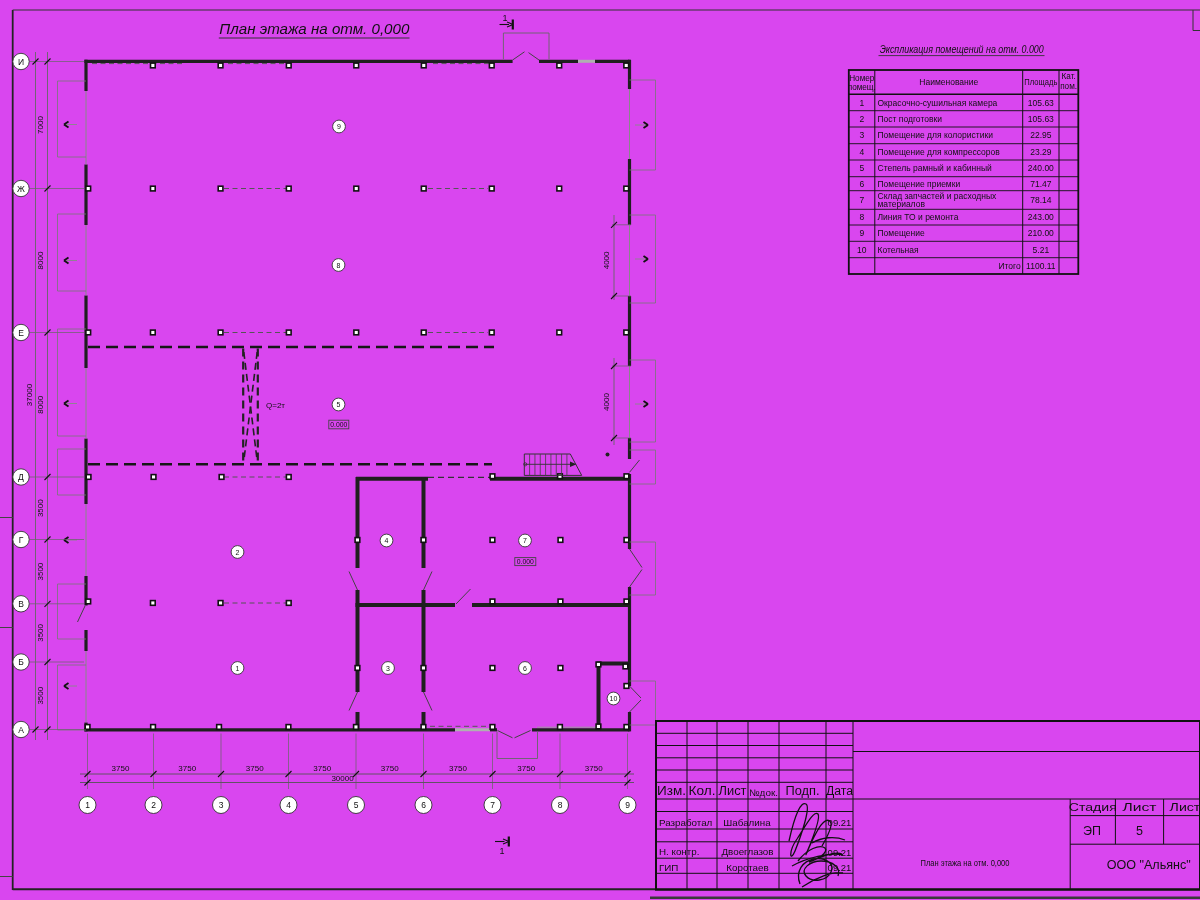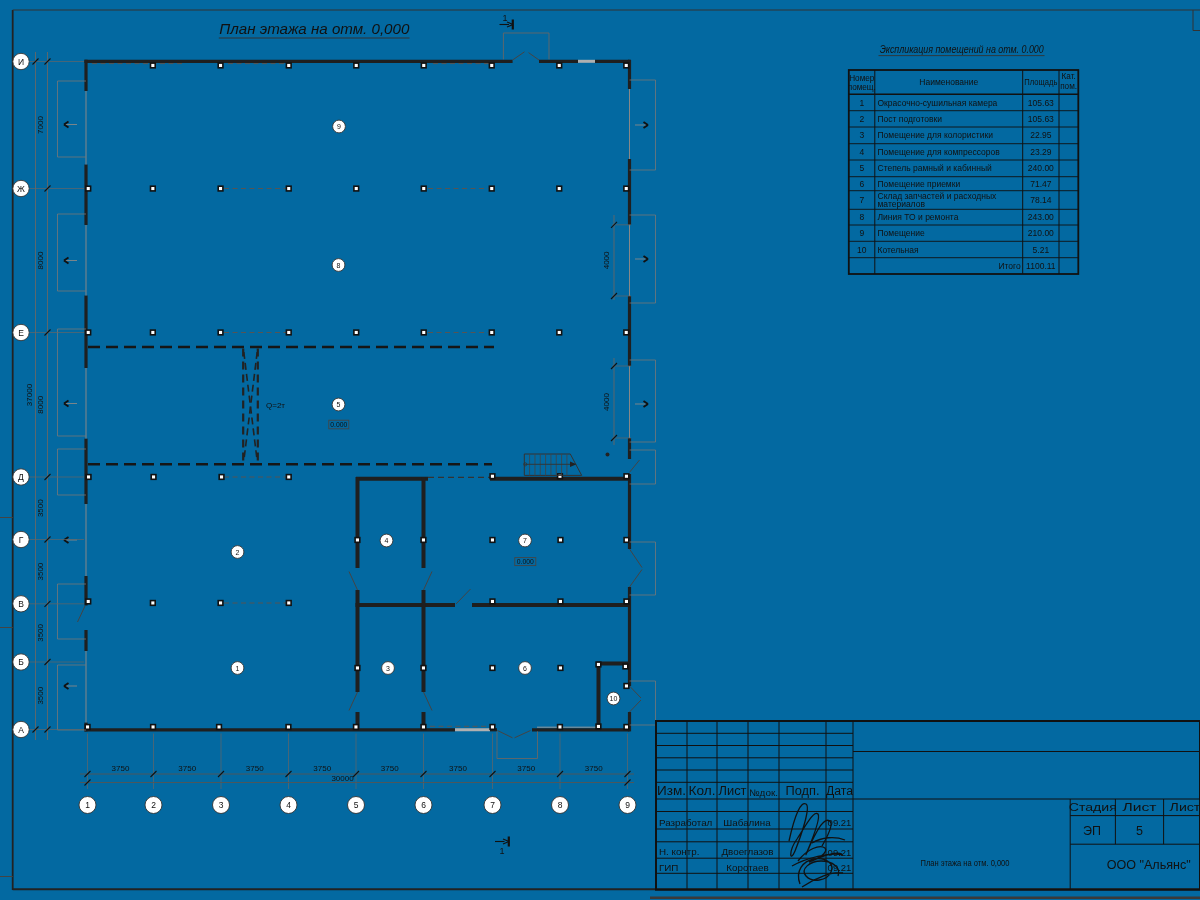--- a/index.html
+++ b/index.html
@@ -1,15 +1,15 @@
 <!DOCTYPE html>
 <html><head><meta charset="utf-8">
 <style>
 html,body{margin:0;padding:0;background:#fff;overflow:hidden}
-#page{position:relative;width:1200px;height:900px;background:#0369a1}
+#page{position:relative;width:1200px;height:900px;background:#d946ef}
 </style></head>
 <body>
 <div id="page"><svg width="1200" height="900" viewBox="0 0 1200 900">
       <line x1="12.7" y1="10" x2="12.7" y2="890" stroke="#222" stroke-width="1.8" stroke-linecap="butt"></line>
 <line x1="12.7" y1="10" x2="1200" y2="10" stroke="#333" stroke-width="1.2" stroke-linecap="butt"></line>
 <line x1="12.7" y1="889.2" x2="1200" y2="889.2" stroke="#222" stroke-width="2" stroke-linecap="butt"></line>
 <line x1="0" y1="517.5" x2="12.7" y2="517.5" stroke="#444" stroke-width="1" stroke-linecap="butt"></line>
 <line x1="0" y1="627.5" x2="12.7" y2="627.5" stroke="#444" stroke-width="1" stroke-linecap="butt"></line>
 <line x1="0" y1="876.5" x2="12.7" y2="876.5" stroke="#444" stroke-width="1" stroke-linecap="butt"></line>
 <line x1="1193" y1="10" x2="1193" y2="30.5" stroke="#333" stroke-width="1" stroke-linecap="butt"></line>

